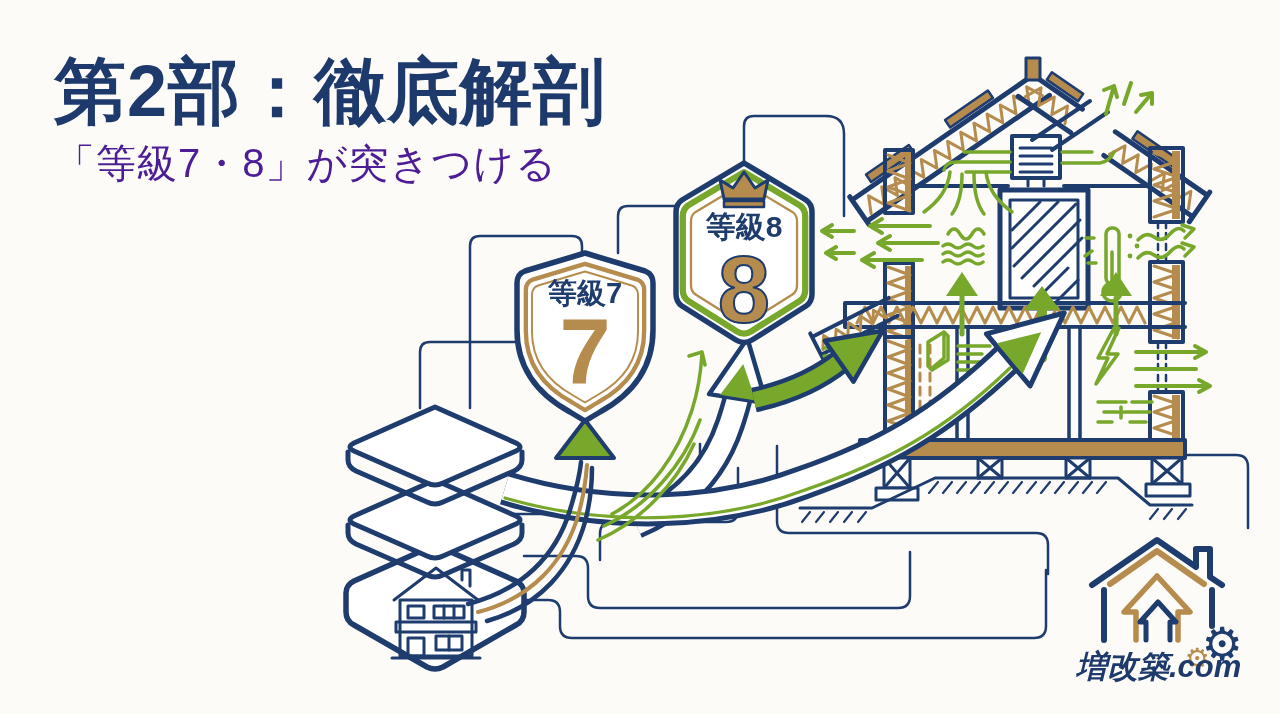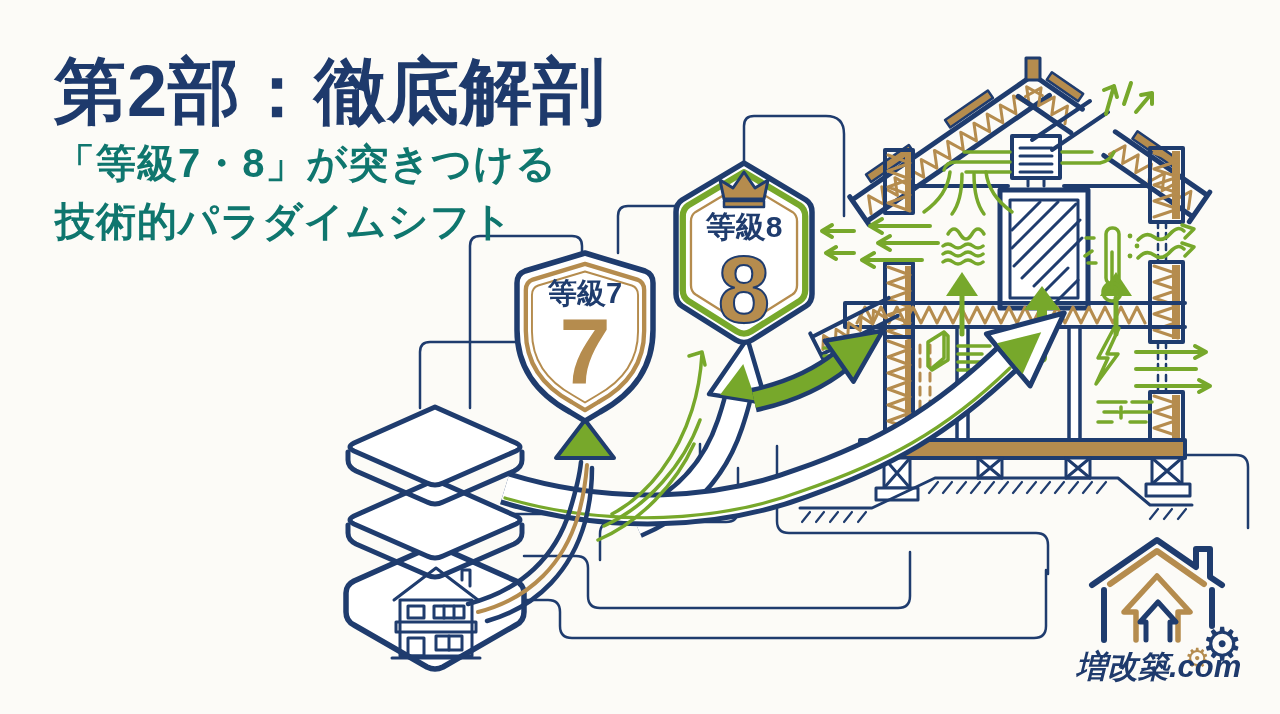--- a/index.html
+++ b/index.html
@@ -1,20 +1,20 @@
 <!DOCTYPE html>
 <html><head>
 <meta charset="utf-8">
 <style>
   html,body{margin:0;padding:0;background:#e8e8e8;}
   .stage{position:relative;width:1280px;height:714px;background:#fcfbf7;overflow:hidden;
          font-family:"Liberation Sans","DejaVu Sans",sans-serif;}
   .title{position:absolute;left:54px;top:44px;font-size:72px;font-weight:800;
          color:#1e3a6c;letter-spacing:1px;white-space:nowrap;}
-  .sub{position:absolute;left:55px;font-size:40px;font-weight:700;color:#0f766e;
+  .sub{position:absolute;left:55px;font-size:40px;font-weight:400;color:#4c1d95;
        letter-spacing:1px;white-space:nowrap;}
   .sub1{top:136px;} .sub2{top:194px;}
   .logotext{position:absolute;left:1076px;top:646px;width:180px;font-size:31px;
             font-weight:800;color:#1e3a6c;white-space:nowrap;font-style:italic;}
   svg{position:absolute;left:0;top:0;}
   .n{stroke:#1f3c6e;fill:none;stroke-linecap:round;stroke-linejoin:round;}
   .g{stroke:#77a82b;fill:none;stroke-linecap:round;stroke-linejoin:round;}
   .t{stroke:#b58c4e;fill:none;stroke-linecap:round;stroke-linejoin:round;}
   .thin{stroke-width:2.5;} .mid{stroke-width:4;} .thick{stroke-width:5;}
   .fw{fill:#ffffff;} .fg{fill:#77a82b;} .ft{fill:#b58c4e;}
@@ -293,15 +293,14 @@
       <path d="M 1104 590 V 640 M 1212 590 V 626" class="n" stroke-width="6"></path>
       <path d="M 1136 640 V 612 H 1124 L 1157 576 L 1190 612 H 1178 V 640" class="t" stroke-width="5.5" fill="none" stroke-linejoin="round"></path>
       <path d="M 1146 640 V 622 H 1140 L 1158 602 L 1176 622 H 1170 V 640" class="n" stroke-width="5"></path>
       <text x="1222" y="660" text-anchor="middle" font-size="46" fill="#1f3c6e">⚙</text>
       <text x="1197" y="668" text-anchor="middle" font-size="28" fill="#b58c4e">⚙</text>
     </g>
   </svg>
 
   <div class="title">第2部：徹底解剖</div>
   <div class="sub sub1">「等級7・8」が突きつける</div>
-  <div class="sub sub2">技術的パラダイムシフト</div>
   <div class="logotext">増改築.com</div>
 </div>
 
 </body></html>

